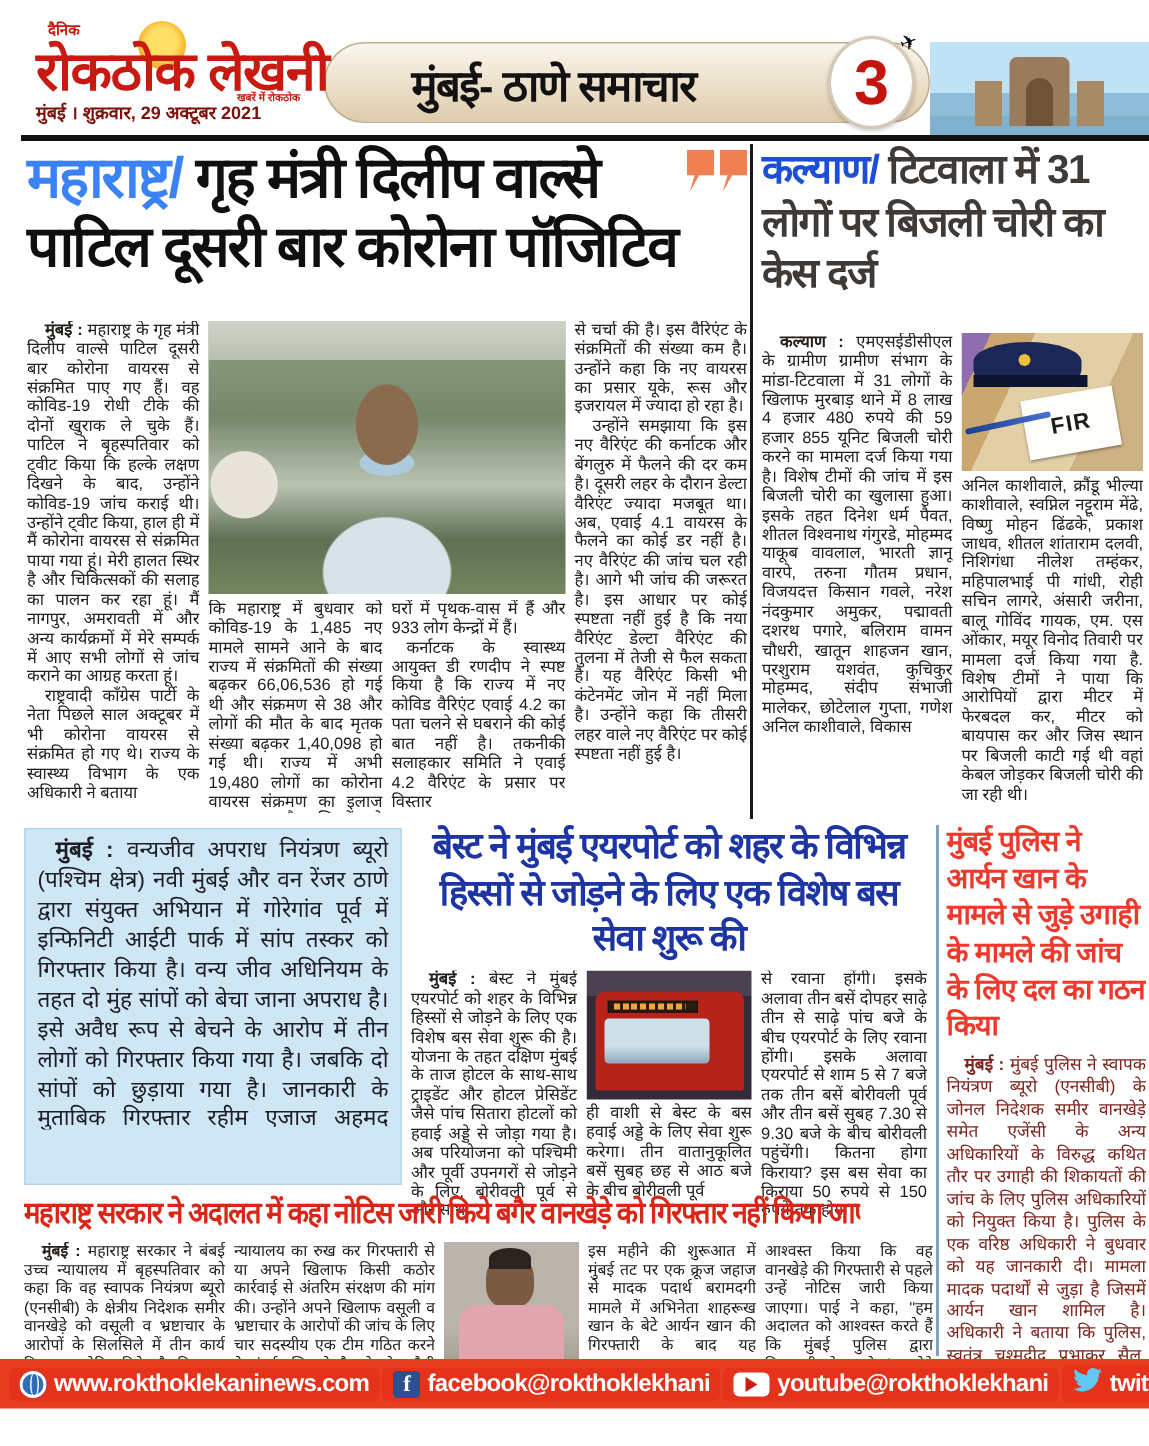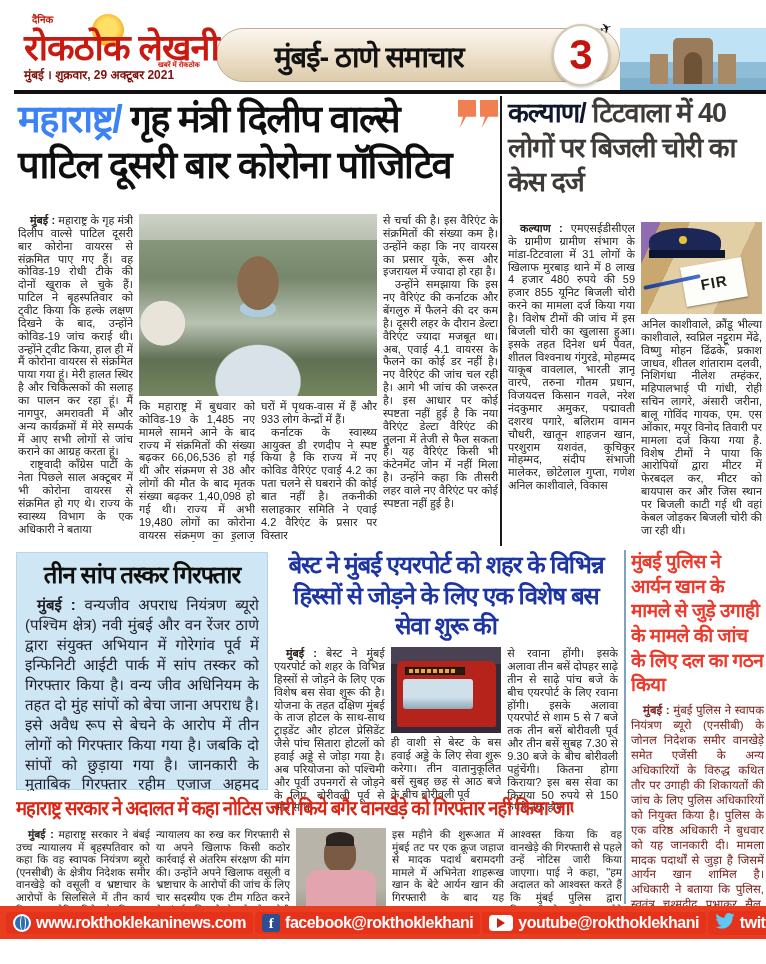--- a/index.html
+++ b/index.html
@@ -63,21 +63,21 @@
         linear-gradient(180deg, #8fa185 0%, #77876b 35%, #b9c3b2 60%, #5f7054 80%, #74855f 100%); }
   .minister-photo:before { content:""; display:block; width:100%; height:26px;
         background:linear-gradient(180deg,#e8e8e4,#cfd2c8); opacity:.7; }
   .lead-sub { display:flex; gap:6px; height:142px; }
   .subhead-red { color:#e02015; font-weight:bold; text-align:center; font-size:11px; line-height:1.25; margin:3px 0; text-indent:0; }
 
   
   .vdiv1 { position:absolute; left:500px; top:96px; width:2px; height:450px; background:#1a1a1a; }
   .kalyan { position:absolute; left:508px; top:96px; width:256px; height:450px; }
   .kalyan-head { font-size:27px; font-weight:900; line-height:1.28; color:#3e3a38; letter-spacing:-1px; }
-  .kalyan-kicker { color:#0f172a; }
+  .kalyan-kicker { color:#1d4ed8; }
   .kalyan-body { position:absolute; left:0; top:126px; width:256px; height:322px; display:flex; gap:6px; }
   .w127 { width:127px; } .w121 { width:121px; }
   .fir-img { width:121px; height:92px; position:relative; margin-bottom:4px; overflow:hidden;
       background:linear-gradient(115deg,#8f6db0 0 12%, #c9a76e 12% 30%, #e3cfa6 30% 70%, #cdb184 70% 100%); }
   .fir-cap { position:absolute; left:8px; top:6px; width:72px; height:26px; background:#1d2757; border-radius:50% 50% 8px 8px; }
   .fir-cap:after { content:""; position:absolute; left:30px; top:8px; width:8px; height:8px; background:#e8c33a; border-radius:50%; }
   .fir-band { position:absolute; left:8px; top:28px; width:76px; height:8px; background:#0e1533; }
   .fir-paper { position:absolute; left:42px; top:40px; width:62px; height:40px; background:#fdfdfa; transform:rotate(-10deg);
       box-shadow:0 1px 2px rgba(0,0,0,.4); display:flex; align-items:center; justify-content:center;
       font-weight:900; font-size:15px; color:#1c1c1c; letter-spacing:1px; }
@@ -197,21 +197,21 @@
         <p>उन्होंने समझाया कि इस नए वैरिएंट की कर्नाटक और बेंगलुरु में फैलने की दर कम है। दूसरी लहर के दौरान डेल्टा वैरिएंट ज्यादा मजबूत था। अब, एवाई 4.1 वायरस के फैलने का कोई डर नहीं है। नए वैरिएंट की जांच चल रही है। आगे भी जांच की जरूरत है। इस आधार पर कोई स्पष्टता नहीं हुई है कि नया वैरिएंट डेल्टा वैरिएंट की तुलना में तेजी से फैल सकता है। यह वैरिएंट किसी भी कंटेनमेंट जोन में नहीं मिला है। उन्होंने कहा कि तीसरी लहर वाले नए वैरिएंट पर कोई स्पष्टता नहीं हुई है।</p>
       </div>
     </div>
   </div>
 
   <div class="vdiv1"></div>
 
   <div class="kalyan">
     <div class="kalyan-head">
       <span class="kalyan-kicker">कल्याण/</span>
-      <span>टिटवाला में 40 लोगों पर बिजली चोरी का केस दर्ज</span>
+      <span>टिटवाला में 31 लोगों पर बिजली चोरी का केस दर्ज</span>
     </div>
     <div class="kalyan-body">
       <div class="col w127 jtxt">
         <p><span class="dl">कल्याण :</span>
            <span>एमएसईडीसीएल के ग्रामीण ग्रामीण संभाग के मांडा-टिटवाला में 31 लोगों के खिलाफ मुरबाड़ थाने में 8 लाख 4 हजार 480 रुपये की 59 हजार 855 यूनिट बिजली चोरी करने का मामला दर्ज किया गया है। विशेष टीमों की जांच में इस बिजली चोरी का खुलासा हुआ। इसके तहत दिनेश धर्म पैवत, शीतल विश्वनाथ गंगुरडे, मोहम्मद याकूब वावलाल, भारती ज्ञानू वारपे, तरुना गौतम प्रधान, विजयदत्त किसान गवले, नरेश नंदकुमार अमुकर, पद्मावती दशरथ पगारे, बलिराम वामन चौधरी, खातून शाहजन खान, परशुराम यशवंत, कुचिकुर मोहम्मद, संदीप संभाजी मालेकर, छोटेलाल गुप्ता, गणेश अनिल काशीवाले, विकास</span></p>
       </div>
       <div class="col w121">
         <div class="fir-img">
           <div class="fir-cap"></div>
           <div class="fir-band"></div>
@@ -219,21 +219,20 @@
           <div class="fir-pen"></div>
         </div>
         <div class="jtxt">
           <p style="text-indent:0">अनिल काशीवाले, क्रौंडू भील्या काशीवाले, स्वप्निल नट्टूराम मेंढे, विष्णु मोहन ढिंढके, प्रकाश जाधव, शीतल शांताराम दलवी, निशिगंधा नीलेश तम्हंकर, महिपालभाई पी गांधी, रोही सचिन लागरे, अंसारी जरीना, बालू गोविंद गायक, एम. एस ओंकार, मयूर विनोद तिवारी पर मामला दर्ज किया गया है. विशेष टीमों ने पाया कि आरोपियों द्वारा मीटर में फेरबदल कर, मीटर को बायपास कर और जिस स्थान पर बिजली काटी गई थी वहां केबल जोड़कर बिजली चोरी की जा रही थी।</p>
         </div>
       </div>
     </div>
   </div>
 
   <div class="snake">
-    <div class="snake-head">तीन सांप तस्कर गिरफ्तार</div>
     <div class="snake-text">
       <p style="text-indent:12px"><span class="dl">मुंबई :</span>
       <span>वन्यजीव अपराध नियंत्रण ब्यूरो (पश्चिम क्षेत्र) नवी मुंबई और वन रेंजर ठाणे द्वारा संयुक्त अभियान में गोरेगांव पूर्व में इन्फिनिटी आईटी पार्क में सांप तस्कर को गिरफ्तार किया है। वन्य जीव अधिनियम के तहत दो मुंह सांपों को बेचा जाना अपराध है। इसे अवैध रूप से बेचने के आरोप में तीन लोगों को गिरफ्तार किया गया है। जबकि दो सांपों को छुड़ाया गया है। जानकारी के मुताबिक गिरफ्तार रहीम एजाज अहमद खान, सुभाष सोमलाल पवार और वसीठल्लाह मोहम्मद सफी राय हैं। आरोपियों पर वाइल्ड लाइफ एक्ट के तहत अपराध दर्ज किया गया है। मामले की कार्रवाई उप निदेशक वन्यजीव अपराध ब्यूरो, गजेंद्र हिरे आईएएस उप वन संरक्षक ठाणे, गिरिजा देसाई सहायक वन संरक्षक, वन्यजीव ठाणे के मार्गदर्शन में वर्षा आर. खरमाटे, वन रेंजर आदि ने मिलकर की है।</span></p>
     </div>
   </div>
 
   <div class="best">
     <div class="best-head">बेस्ट ने मुंबई एयरपोर्ट को शहर के विभिन्न हिस्सों से जोड़ने के लिए एक विशेष बस सेवा शुरू की</div>
     <div class="best-body">
       <div class="col w111 jtxt">

